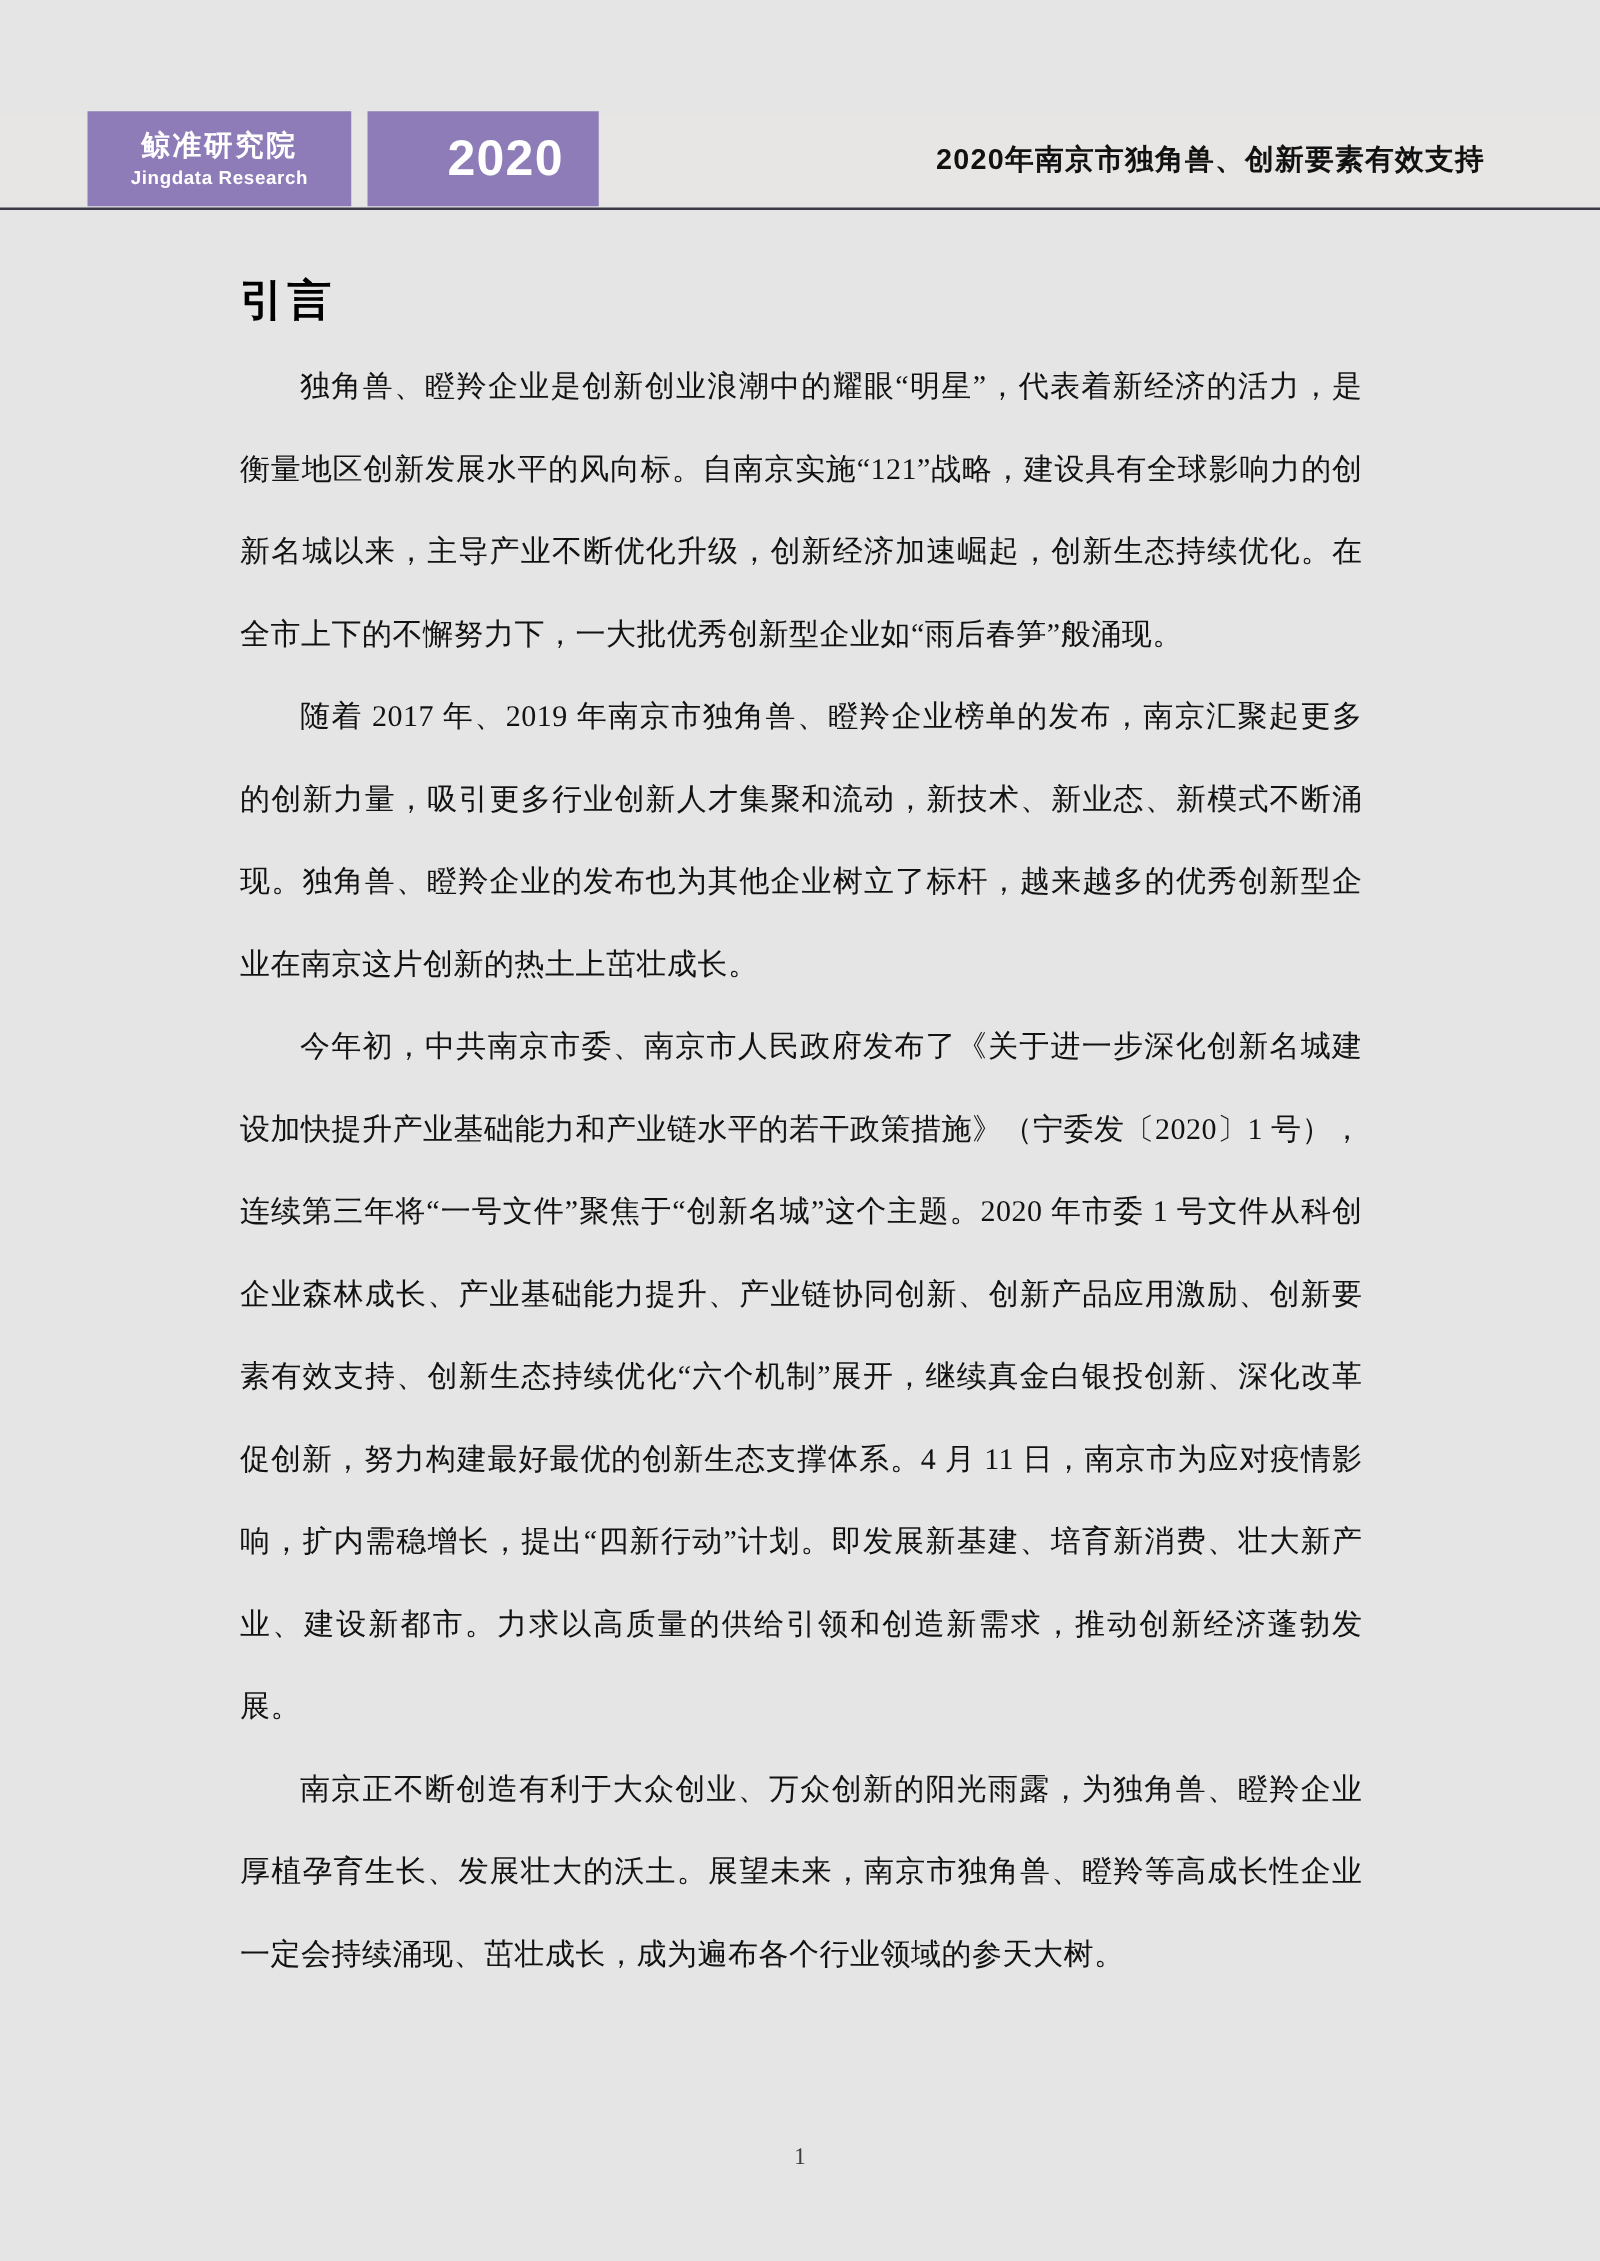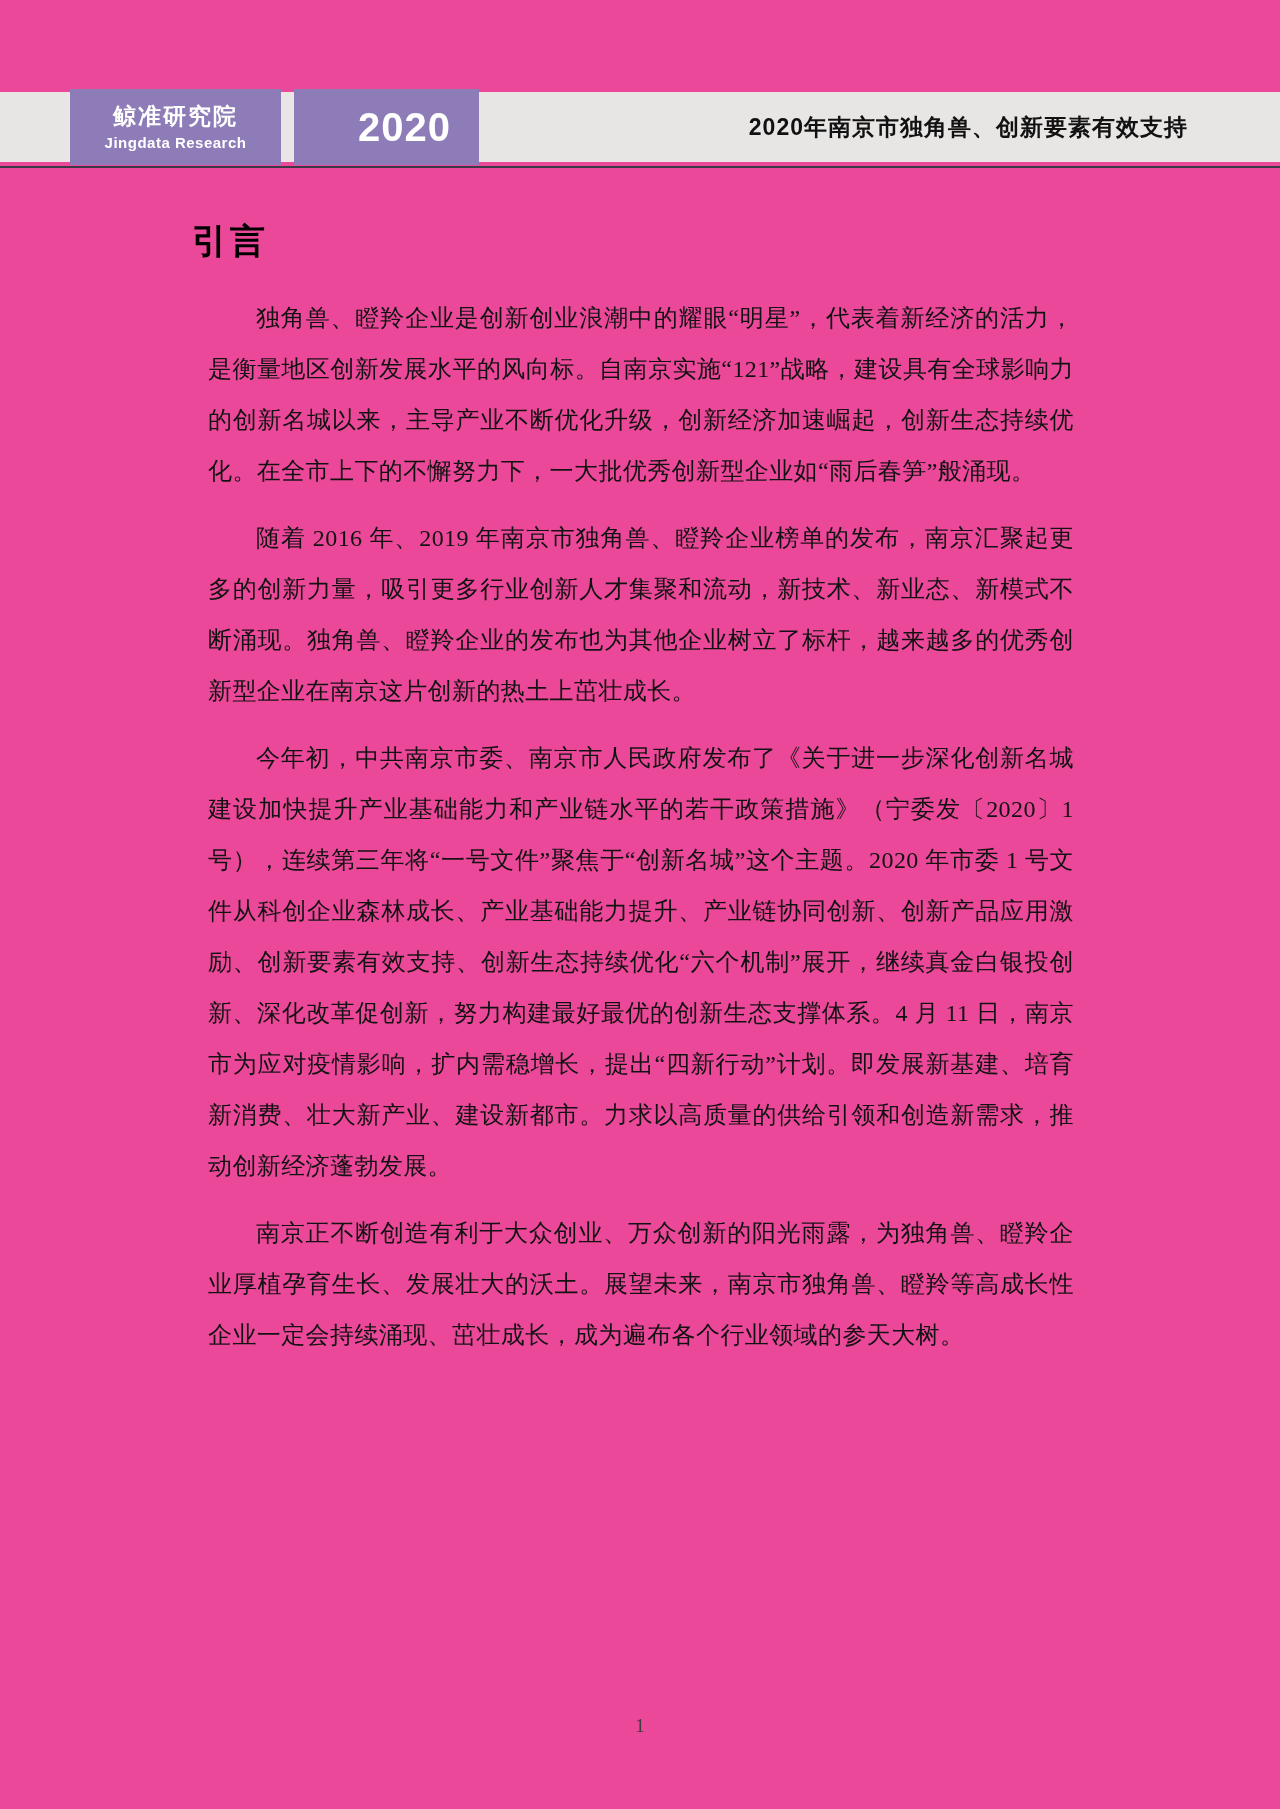--- a/index.html
+++ b/index.html
@@ -4,21 +4,21 @@
 <style>
   html, body {
     margin: 0;
     padding: 0;
     background: #ffffff;
   }
   .page {
     position: relative;
     width: 1280px;
     height: 1809px;
-    background: #ec4899;
+    background: #e5e5e5;
     overflow: hidden;
     font-family: "Liberation Serif", "DejaVu Serif", serif;
   }
 
   
   .header-band {
     position: absolute;
     left: 0;
     top: 92px;
     width: 1280px;
@@ -104,25 +104,25 @@
     line-height: 1.1;
   }
   .body-text {
     position: absolute;
     left: 192px;
     top: 277px;
     width: 898px;
     color: #121212;
   }
   .body-text p {
-    margin: 16px;
+    margin: 0;
     text-indent: 2em;
     text-align: justify;
     font-size: 24px;
-    line-height: 51px;
+    line-height: 66px;
     letter-spacing: 0.4px;
     font-family: "Liberation Serif", "DejaVu Serif", serif;
   }
 
   
   .page-number {
     position: absolute;
     left: 0;
     top: 1715px;
     width: 1280px;
@@ -147,20 +147,20 @@
   <div class="year-block">2020</div>
 
   <div class="header-doc-title">2020年南京市独角兽、创新要素有效支持</div>
 
   <div class="header-rule"></div>
 
   <div class="section-title">引言</div>
 
   <div class="body-text">
     <p>独角兽、瞪羚企业是创新创业浪潮中的耀眼“明星”，代表着新经济的活力，是衡量地区创新发展水平的风向标。自南京实施“121”战略，建设具有全球影响力的创新名城以来，主导产业不断优化升级，创新经济加速崛起，创新生态持续优化。在全市上下的不懈努力下，一大批优秀创新型企业如“雨后春笋”般涌现。</p>
-    <p>随着 2016 年、2019 年南京市独角兽、瞪羚企业榜单的发布，南京汇聚起更多的创新力量，吸引更多行业创新人才集聚和流动，新技术、新业态、新模式不断涌现。独角兽、瞪羚企业的发布也为其他企业树立了标杆，越来越多的优秀创新型企业在南京这片创新的热土上茁壮成长。</p>
+    <p>随着 2017 年、2019 年南京市独角兽、瞪羚企业榜单的发布，南京汇聚起更多的创新力量，吸引更多行业创新人才集聚和流动，新技术、新业态、新模式不断涌现。独角兽、瞪羚企业的发布也为其他企业树立了标杆，越来越多的优秀创新型企业在南京这片创新的热土上茁壮成长。</p>
     <p>今年初，中共南京市委、南京市人民政府发布了《关于进一步深化创新名城建设加快提升产业基础能力和产业链水平的若干政策措施》（宁委发〔2020〕1 号），连续第三年将“一号文件”聚焦于“创新名城”这个主题。2020 年市委 1 号文件从科创企业森林成长、产业基础能力提升、产业链协同创新、创新产品应用激励、创新要素有效支持、创新生态持续优化“六个机制”展开，继续真金白银投创新、深化改革促创新，努力构建最好最优的创新生态支撑体系。4 月 11 日，南京市为应对疫情影响，扩内需稳增长，提出“四新行动”计划。即发展新基建、培育新消费、壮大新产业、建设新都市。力求以高质量的供给引领和创造新需求，推动创新经济蓬勃发展。</p>
     <p>南京正不断创造有利于大众创业、万众创新的阳光雨露，为独角兽、瞪羚企业厚植孕育生长、发展壮大的沃土。展望未来，南京市独角兽、瞪羚等高成长性企业一定会持续涌现、茁壮成长，成为遍布各个行业领域的参天大树。</p>
   </div>
 
   <div class="page-number">1</div>
 
 </div>
 
 </body></html>

